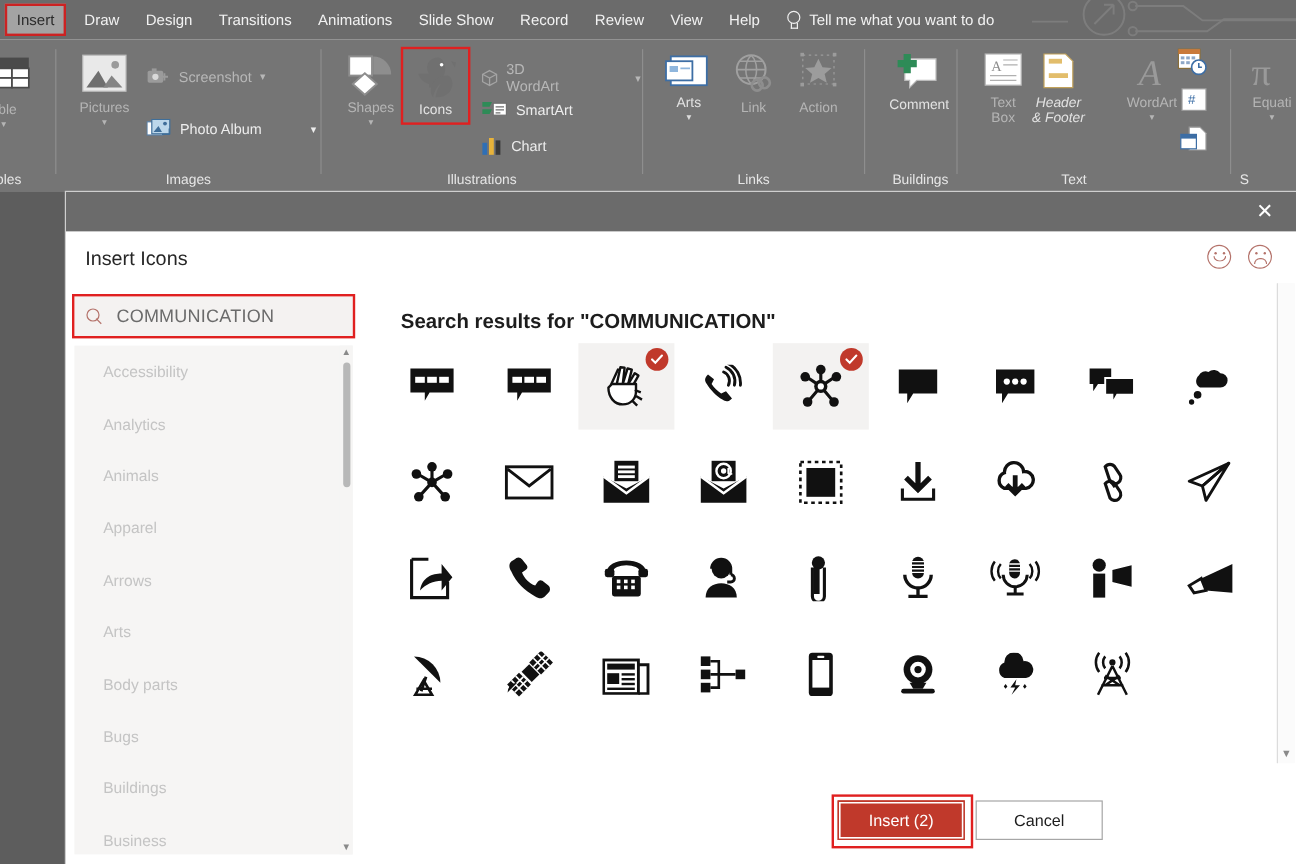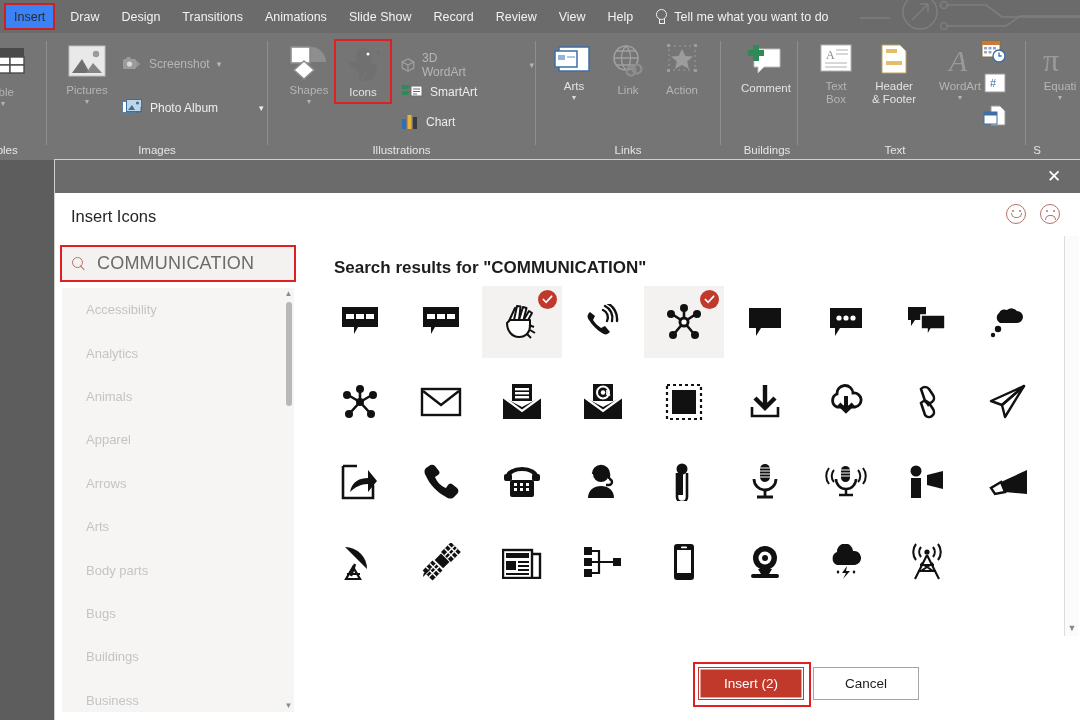--- a/index.html
+++ b/index.html
@@ -21,21 +21,21 @@
   .ribbon-deco{
     position:absolute;right:0;top:0;width:220px;height:33px;
     overflow:hidden;pointer-events:none;opacity:.55;
   }
   .tab{
     font-size:12.5px;color:#f2f2f2;padding:0 11px;height:33px;
     display:flex;align-items:center;white-space:nowrap;
   }
   .tab.first{margin-left:8px;}
   .tab.sel{
-    background:#3b82f6;color:#2b2b2b;
+    background:#a3a3a3;color:#2b2b2b;
     outline:2px solid #cc2222;outline-offset:-2px;
     height:27px;margin:0 4px;padding:0 10px;
   }
   .tellme{display:flex;align-items:center;gap:7px;padding:0 11px;color:#f2f2f2;font-size:12.5px;}
   .bulb{display:inline-block;width:12px;height:15px;position:relative;}
   .bulb:before{content:"";position:absolute;left:1px;top:0;width:9px;height:9px;border:1.4px solid #efefef;border-radius:50%;}
   .bulb:after{content:"";position:absolute;left:3.5px;top:9.5px;width:4px;height:4px;border:1.4px solid #efefef;border-top:none;}
 
   .ribbon-body{
     position:absolute;left:0;top:33px;width:1080px;height:127px;
@@ -101,21 +101,21 @@
   
   .searchwrap{
     position:absolute;left:62px;top:247px;width:232px;height:33px;
     background:#f4f2f1;display:flex;align-items:center;
   }
   .searchwrap.hl{outline:2.5px solid #e02020;outline-offset:0;}
   .mag{width:14px;height:14px;position:relative;margin-left:10px;flex:none;}
   .mag:before{content:"";position:absolute;left:0;top:0;width:9px;height:9px;border:1.4px solid #b4726a;border-radius:50%;}
   .mag:after{content:"";position:absolute;left:8px;top:8.5px;width:6px;height:1.4px;background:#b4726a;transform:rotate(45deg);transform-origin:left center;}
   .searchval{
-    flex:1;font-size:18px;color:#6b6b6b;margin-left:9px;letter-spacing:.2px;
+    flex:1;font-size:15px;color:#6b6b6b;margin-left:9px;letter-spacing:.2px;
     background:transparent;border:none;outline:none;font-family:inherit;
   }
   .clearx{width:26px;text-align:center;color:#b0b0b0;font-size:14px;flex:none;}
 
   
   .catpane{
     position:absolute;left:62px;top:288px;width:232px;height:424px;
     background:#f6f5f4;overflow:hidden;
   }
   .cat{
@@ -394,21 +394,21 @@
     <div class="group" style="left:799px;width:225px;">
       <div class="bigbtn dim" style="left:6px;top:10px;">
         <svg class="ic" width="38" height="34" viewBox="0 0 38 34">
           <rect x="4" y="2" width="30" height="26" fill="#ffffff" stroke="#b4b4b4"></rect>
           <text x="9" y="16" font-size="12" font-family="Liberation Serif, serif" fill="#8a8a8a">A</text>
           <path d="M19 7 h12 M19 11 h12 M8 20 h22 M8 24 h22" stroke="#b0b0b0"></path>
         </svg>
         <span class="lbl">Text</span>
         <span class="lbl" style="margin-top:0;">Box</span>
       </div>
-      <div class="bigbtn" style="left:62px;top:10px;width:66px;">
+      <div class="bigbtn" style="left:50px;top:10px;width:66px;font-style:italic;">
         <svg class="ic" width="34" height="34" viewBox="0 0 34 34">
           <path d="M5 2 h18 l6 6 v22 h-24 z" fill="#ffffff" stroke="#c2a25a"></path>
           <rect x="9" y="6" width="11" height="4" fill="#e2bd6b"></rect>
           <rect x="9" y="18" width="16" height="4" fill="#e2bd6b"></rect>
         </svg>
         <span class="lbl">Header</span>
         <span class="lbl" style="margin-top:0;">&amp; Footer</span>
       </div>
       <div class="bigbtn dim" style="left:130px;top:10px;">
         <svg class="ic" width="38" height="34" viewBox="0 0 38 34">

